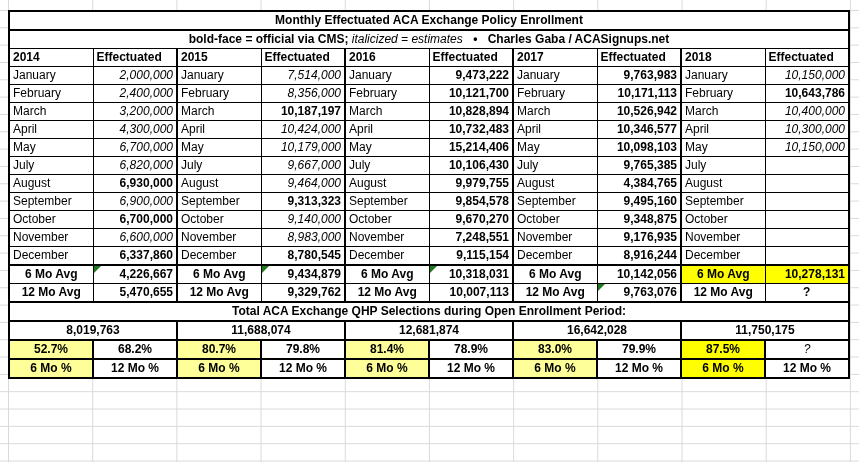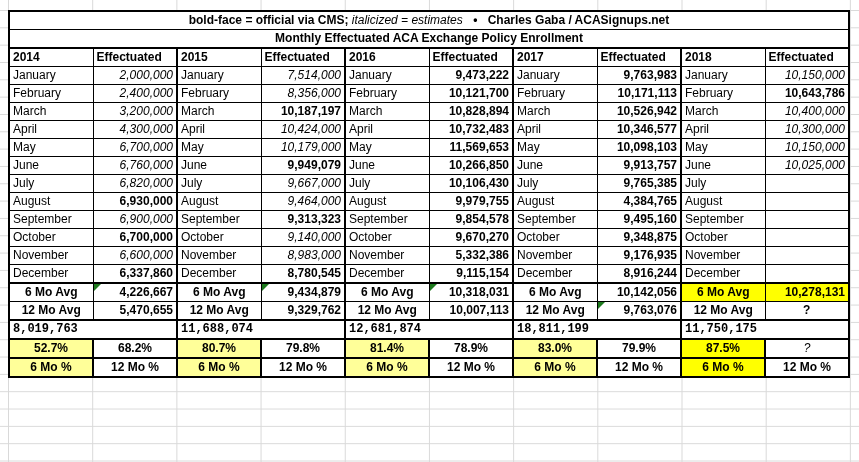--- a/index.html
+++ b/index.html
@@ -50,52 +50,51 @@
   .gsep{border-left:2px solid #000 !important;}
   .avgtop{border-top:2px solid #000 !important;}
   .avglab{font-weight:bold;text-align:center;}
   .qc{text-align:center;}
   .qi{font-style:italic;font-weight:normal !important;}
   .section-hdr{
     font-weight:bold;text-align:center;font-size:13px;
     border-top:2px solid #000 !important;border-bottom:2px solid #000 !important;
   }
   .total-val{
-    font-weight:bold;text-align:left;font-size:13.5px;height:25px;
+    font-weight:bold;text-align:center;font-size:13.5px;height:25px;
     border:2px solid #000 !important;
-    font-family:Liberation Mono, monospace;
   }
   .pct-val,.pct-lab{
     font-weight:bold;text-align:center;font-size:13px;height:18px;
     border:2px solid #000 !important;
   }
   .hl-light{background:var(--hl-light);}
   .hl-bright{background:var(--hl-bright);}
   .flag{
     position:absolute;left:0;top:0;width:0;height:0;
     border-top:7px solid var(--flag);border-right:7px solid transparent;
   }
 </style>
 </head>
 <body>
 
 <div class="sheet-grid"></div>
 
 <table id="grid">
   <tbody>
+    <tr>
+      <td colspan="10" class="title-cell">Monthly Effectuated ACA Exchange Policy Enrollment</td>
+    </tr>
     <tr>
       <td colspan="10" class="legend-cell">
         <span class="b">bold-face = official via CMS;</span>
         <span class="i">italicized = estimates</span>
         <span class="sep">•</span>
         <span class="b">Charles Gaba / ACASignups.net</span>
       </td>
-    </tr>
-    <tr>
-      <td colspan="10" class="title-cell">Monthly Effectuated ACA Exchange Policy Enrollment</td>
     </tr>
   </tbody>
 
   <tbody id="tb-main">
       <tr>
         <td class="hdr">2014</td>
         <td class="hdr">Effectuated</td>
         <td class="hdr gsep">2015</td>
         <td class="hdr">Effectuated</td>
         <td class="hdr gsep">2016</td>
@@ -152,37 +151,25 @@
         <td class="val o">10,346,577</td>
         <td class="mlab gsep">April</td>
         <td class="val e">10,300,000</td>
       </tr>
       <tr>
         <td class="mlab">May</td>
         <td class="val e">6,700,000</td>
         <td class="mlab gsep">May</td>
         <td class="val e">10,179,000</td>
         <td class="mlab gsep">May</td>
-        <td class="val o">11,569,653</td>
+        <td class="val o">15,214,406</td>
         <td class="mlab gsep">May</td>
         <td class="val o">10,098,103</td>
         <td class="mlab gsep">May</td>
         <td class="val e">10,150,000</td>
-      </tr>
-      <tr>
-        <td class="mlab">June</td>
-        <td class="val e">6,760,000</td>
-        <td class="mlab gsep">June</td>
-        <td class="val o">9,949,079</td>
-        <td class="mlab gsep">June</td>
-        <td class="val o">10,266,850</td>
-        <td class="mlab gsep">June</td>
-        <td class="val o">9,913,757</td>
-        <td class="mlab gsep">June</td>
-        <td class="val e">10,025,000</td>
       </tr>
       <tr>
         <td class="mlab">July</td>
         <td class="val e">6,820,000</td>
         <td class="mlab gsep">July</td>
         <td class="val e">9,667,000</td>
         <td class="mlab gsep">July</td>
         <td class="val o">10,106,430</td>
         <td class="mlab gsep">July</td>
         <td class="val o">9,765,385</td>
@@ -224,21 +211,21 @@
         <td class="val o">9,348,875</td>
         <td class="mlab gsep">October</td>
         <td class="val o"></td>
       </tr>
       <tr>
         <td class="mlab">November</td>
         <td class="val e">6,600,000</td>
         <td class="mlab gsep">November</td>
         <td class="val e">8,983,000</td>
         <td class="mlab gsep">November</td>
-        <td class="val o">5,332,386</td>
+        <td class="val o">7,248,551</td>
         <td class="mlab gsep">November</td>
         <td class="val o">9,176,935</td>
         <td class="mlab gsep">November</td>
         <td class="val o"></td>
       </tr>
       <tr>
         <td class="mlab">December</td>
         <td class="val o">6,337,860</td>
         <td class="mlab gsep">December</td>
         <td class="val o">8,780,545</td>
@@ -269,25 +256,28 @@
         <td class="avglab gsep">12 Mo Avg</td>
         <td class="val o">10,007,113</td>
         <td class="avglab gsep">12 Mo Avg</td>
         <td class="val o"><span class="flag"></span>9,763,076</td>
         <td class="avglab gsep">12 Mo Avg</td>
         <td class="val o qc">?</td>
       </tr>
     </tbody>
 
   <tbody>
+    <tr>
+      <td colspan="10" class="section-hdr">Total ACA Exchange QHP Selections during Open Enrollment Period:</td>
+    </tr>
     <tr id="totals-row">
         <td class="total-val" colspan="2">8,019,763</td>
         <td class="total-val gsep" colspan="2">11,688,074</td>
         <td class="total-val gsep" colspan="2">12,681,874</td>
-        <td class="total-val gsep" colspan="2">18,811,199</td>
+        <td class="total-val gsep" colspan="2">16,642,028</td>
         <td class="total-val gsep" colspan="2">11,750,175</td>
       </tr>
   </tbody>
 
   <tbody>
     <tr id="pct-values-row">
         <td class="pct-val hl-light">52.7%</td>
         <td class="pct-val">68.2%</td>
         <td class="pct-val hl-light gsep">80.7%</td>
         <td class="pct-val">79.8%</td>

